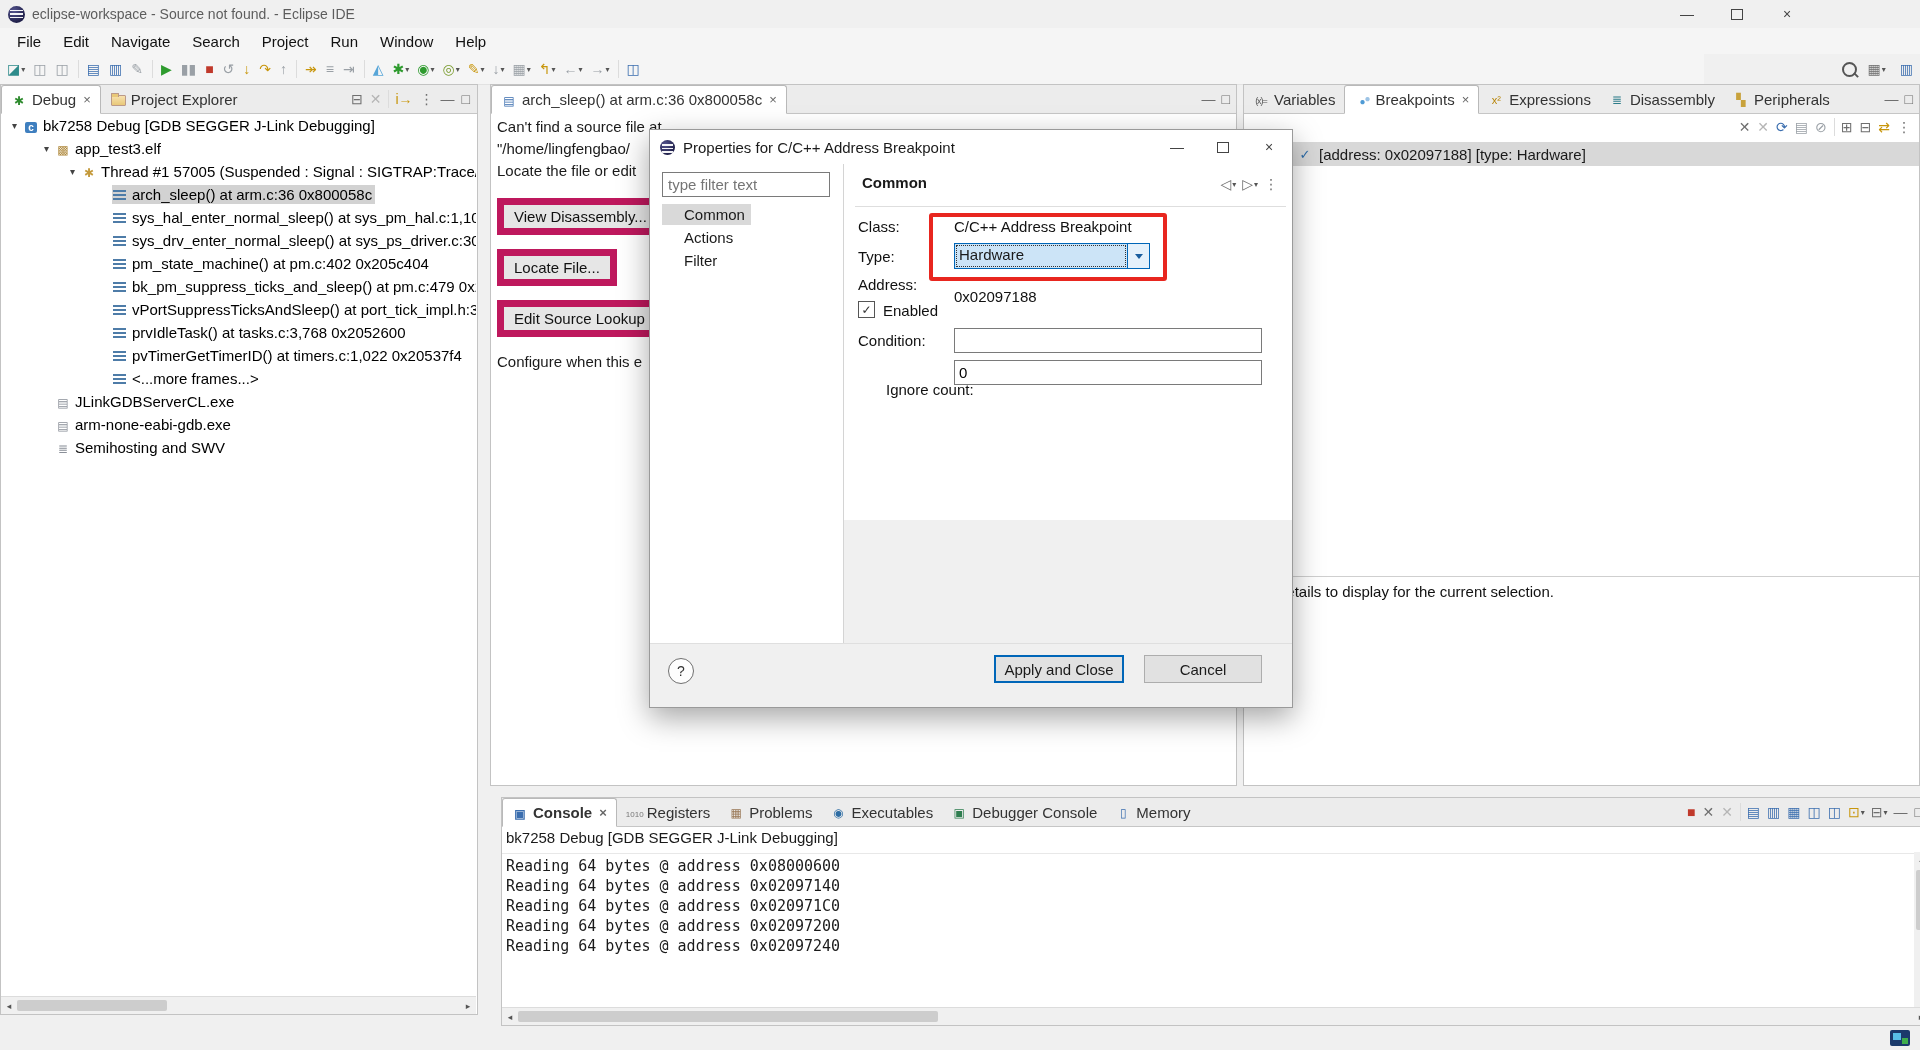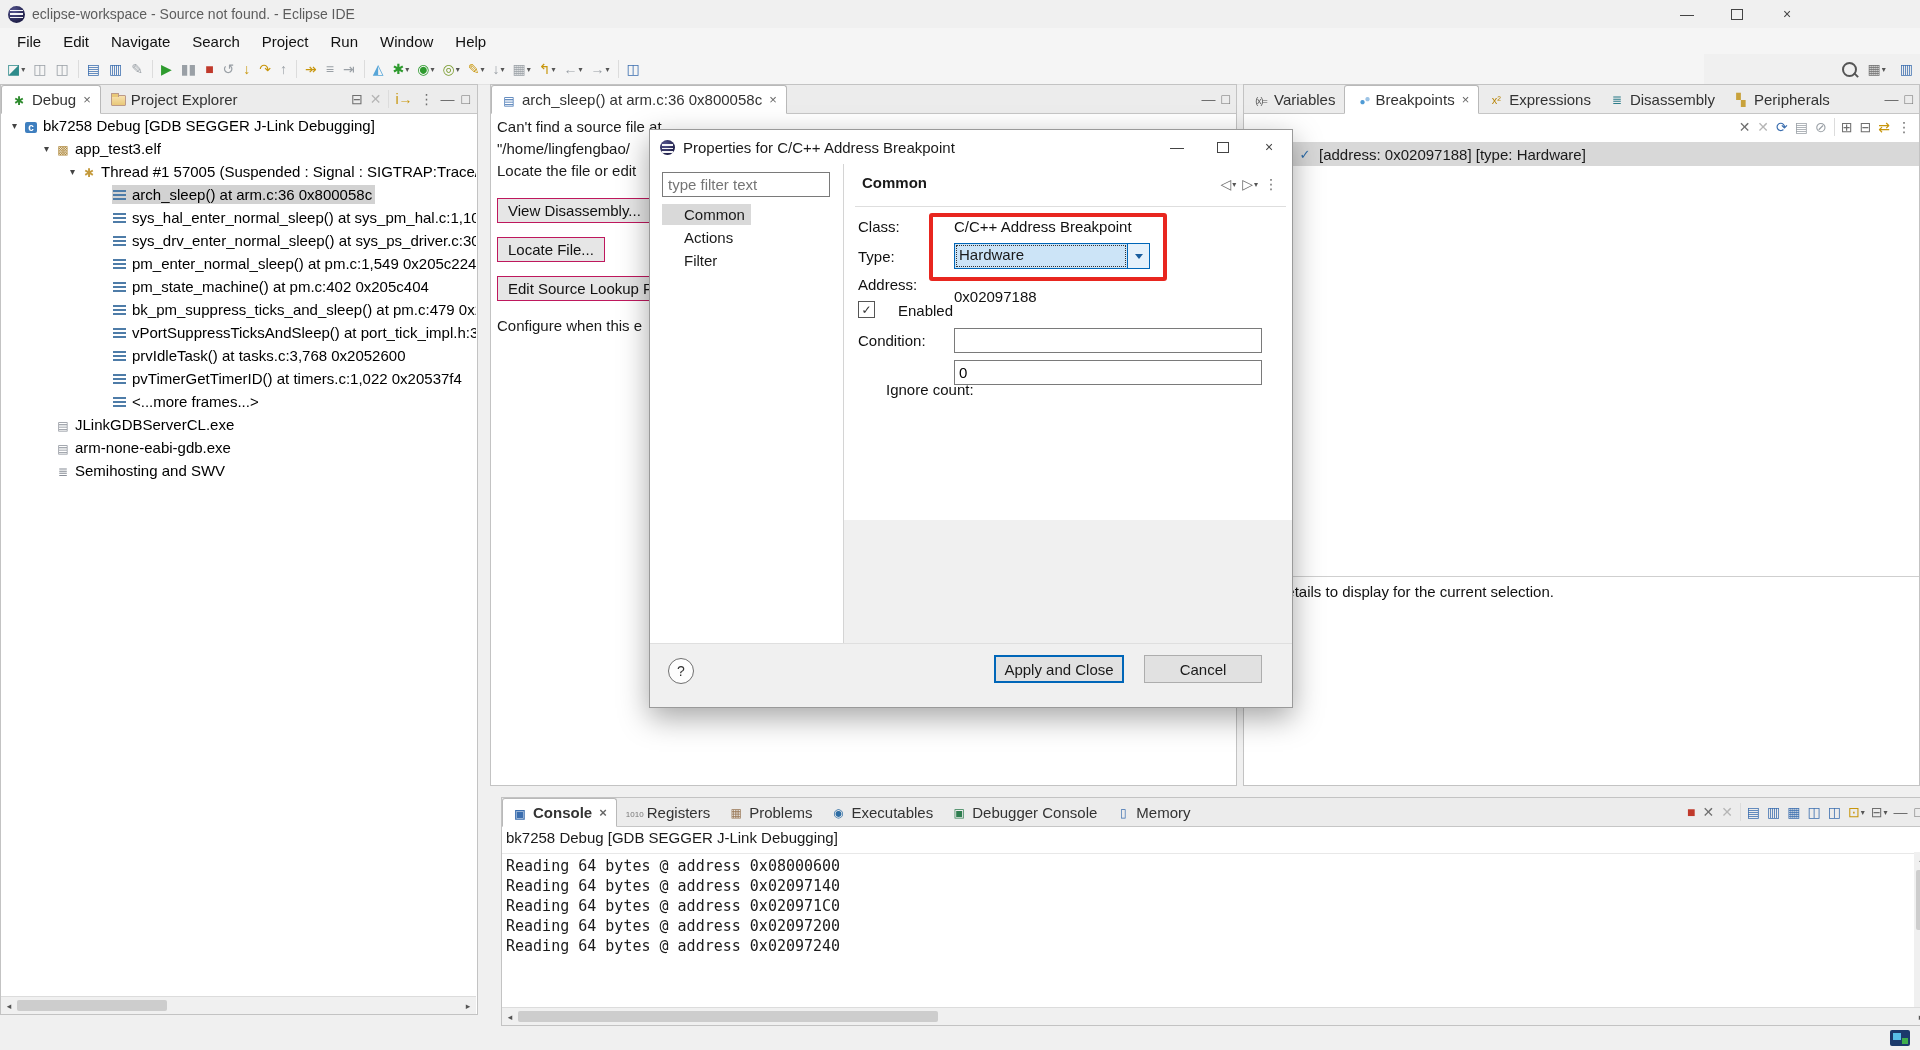--- a/index.html
+++ b/index.html
@@ -81,21 +81,21 @@
   .hscroll{position:absolute;height:17px;background:#f0f0f0;border-top:1px solid #dcdcdc;display:flex;align-items:center;}
   .hscroll .arr{width:16px;text-align:center;color:#555;font-size:9px;}
   .hscroll .thumb{height:11px;background:#cdcdcd;border-radius:2px;}
   .vscroll{position:absolute;width:15px;background:#f0f0f0;}
   .vscroll .arr{display:block;text-align:center;color:#555;font-size:9px;padding-top:2px;}
   .vscroll .thumb{position:absolute;left:2px;right:2px;top:18px;height:60px;background:#cdcdcd;border-radius:2px;}
   
   #center-panel{left:490px;top:84px;width:747px;height:702px;}
   #editor-content{position:absolute;left:0;top:29px;right:0;bottom:0;background:#fff;padding:4px 6px;}
   .msg-line{font-size:15px;height:22px;white-space:nowrap;}
-  .ebtn{display:inline-block;background:#e6e6e6;border:1px solid #be185d;font-size:15px;
+  .ebtn{display:inline-block;background:#e6e6e6;border:7px solid #be185d;font-size:15px;
     padding:3px 10px;margin-top:14px;color:#111;}
   
   #right-panel{left:1243px;top:84px;width:677px;height:702px;}
   #bp-toolbar{height:26px;display:flex;justify-content:flex-end;align-items:center;padding-right:4px;border-bottom:none;}
   #bp-row{height:24px;margin-top:2px;background:#d8d8d8;display:flex;align-items:center;gap:6px;padding-left:30px;font-size:15px;}
   .cb{width:15px;height:15px;border:1px solid #555;background:#fff;display:inline-flex;align-items:center;justify-content:center;flex:0 0 auto;}
   .cb[data-checked="true"]::after{content:"✓";font-size:12px;color:#333;}
   #bp-sep{position:absolute;left:0;right:0;top:491px;border-top:1px solid #cfcfcf;}
   #bp-detail{position:absolute;left:34px;top:498px;font-size:15px;color:#111;}
   
@@ -401,27 +401,20 @@
         </div>
 
         <div class="trow" data-lvl="3">
           <span class="chev"></span>
           <span class="hl">
             <span class="ic" data-icon="frame"></span>
             <span class="tlabel">sys_drv_enter_normal_sleep() at sys_ps_driver.c:30 (</span>
           </span>
         </div>
 
-        <div class="trow" data-lvl="3">
-          <span class="chev"></span>
-          <span class="hl">
-            <span class="ic" data-icon="frame"></span>
-            <span class="tlabel">pm_enter_normal_sleep() at pm.c:1,549 0x205c224</span>
-          </span>
-        </div>
 
         <div class="trow" data-lvl="3">
           <span class="chev"></span>
           <span class="hl">
             <span class="ic" data-icon="frame"></span>
             <span class="tlabel">pm_state_machine() at pm.c:402 0x205c404</span>
           </span>
         </div>
 
 
@@ -756,21 +749,21 @@
     <span class="fld-value" style="top:88px;">C/C++ Address Breakpoint</span>
     <span class="fld-label" style="top:118px;">Type:</span>
     <div id="combo">
       <span id="combo-text">Hardware</span>
       <span id="combo-arrow"></span>
     </div>
     <div id="red-box"></div>
     <span class="fld-label" style="top:146px;">Address:</span>
     <span class="fld-value" style="top:158px;">0x02097188</span>
     <span class="cb" style="position:absolute;left:208px;top:171px;" data-checked="true"></span>
-    <span class="fld-label" style="left:248px;top:172px;">Enabled</span>
+    <span class="fld-label" style="left:233px;top:172px;">Enabled</span>
     <span class="fld-label" style="top:202px;">Condition:</span>
     <input class="fld-input" style="top: 198px;" value="">
     <span class="fld-label" style="top:251px;margin-left:28px;">Ignore count:</span>
     <input class="fld-input" style="top: 230px;" value="0">
 
     <div id="dlg-bottom">
       <span id="help-btn">?</span>
       <span class="dbtn" id="apply-btn">Apply and Close</span>
       <span class="dbtn" id="cancel-btn">Cancel</span>
     </div>

